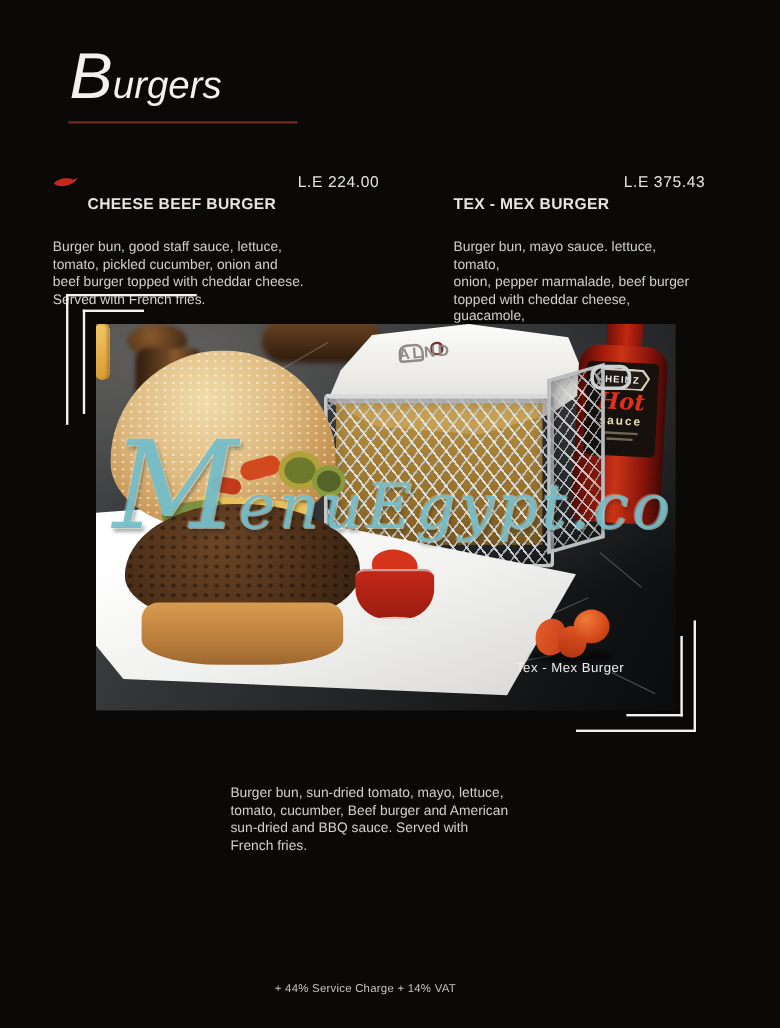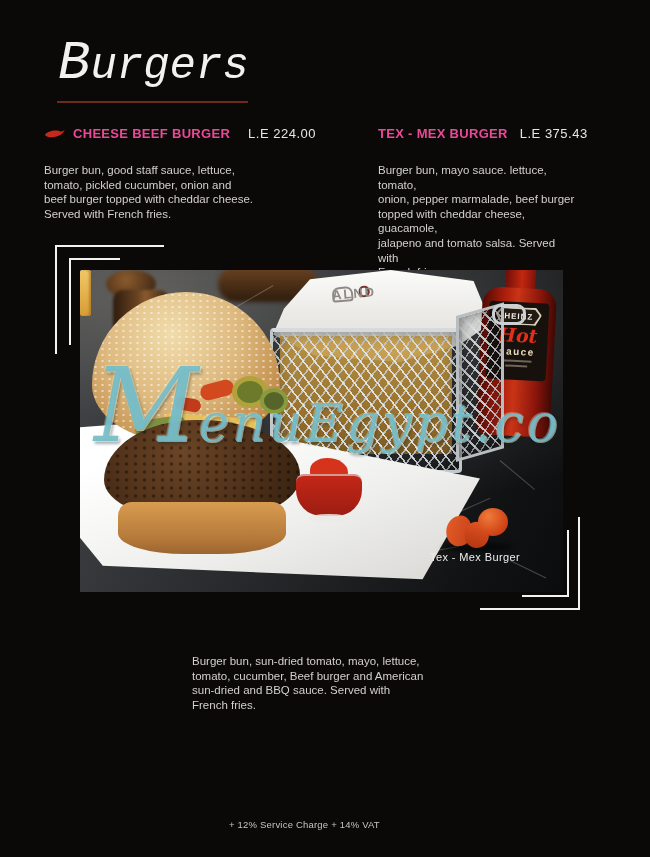--- a/index.html
+++ b/index.html
@@ -1,28 +1,28 @@
 <!DOCTYPE html>
 <html><head>
 <meta charset="utf-8">
 <style>
   html,body{margin:0;padding:0;background:#0b0908;}
   .page{position:relative;width:650px;height:857px;background:#0b0908;overflow:hidden;
         font-family:"Liberation Sans",sans-serif;}
 
   
   .section-title{position:absolute;left:58px;top:34px;margin:0;color:#f3f1ee;
-    font-family:Liberation Mono, monospace;font-style:italic;font-weight:400;font-size:44px;line-height:60px;}
+    font-family:Liberation Sans, sans-serif;font-style:italic;font-weight:400;font-size:32px;line-height:60px;}
   .section-title::first-letter{font-size:54px;}
   .title-rule{position:absolute;left:57px;top:101px;width:191px;height:2px;background:#6d2a1e;}
 
   
   .item{position:absolute;}
   .item-header{display:flex;align-items:center;gap:7px;}
-  .item-title{color:#ec4899;font-weight:bold;font-size:13px;letter-spacing:.3px;white-space:nowrap;}
+  .item-title{color:#e5e5e5;font-weight:bold;font-size:13px;letter-spacing:.3px;white-space:nowrap;margin-top:36px;}
   .item-price{color:#e5e5e5;font-size:13px;letter-spacing:.5px;white-space:nowrap;}
   .price-right{margin-left:auto;}
   .item-desc{color:#d2cfcc;font-size:11.5px;line-height:14.6px;white-space:pre-line;margin-top:22px;}
   .chili{width:22px;height:12px;flex:0 0 auto;}
   #item-1{left:44px;top:126px;width:272px;}
   #item-2{left:378px;top:126px;width:200px;}
   #item-3{left:192px;top:632px;width:263px;}
   #item-2 .item-header{gap:12px;}
 
   
@@ -292,15 +292,15 @@
     <p class="watermark">MenuEgypt.com</p>
   </div>
 
   <div class="item" id="item-3">
     <div class="item-desc">Burger bun, sun-dried tomato, mayo, lettuce,
 tomato, cucumber, Beef burger and American
 sun-dried and BBQ sauce. Served with
 French fries.</div>
   </div>
 
-  <div class="footer-note">+ 12% Service Charge + 14% VAT</div>
+  <div class="footer-note">+ 44% Service Charge + 14% VAT</div>
 
 </div>
 
 </body></html>

